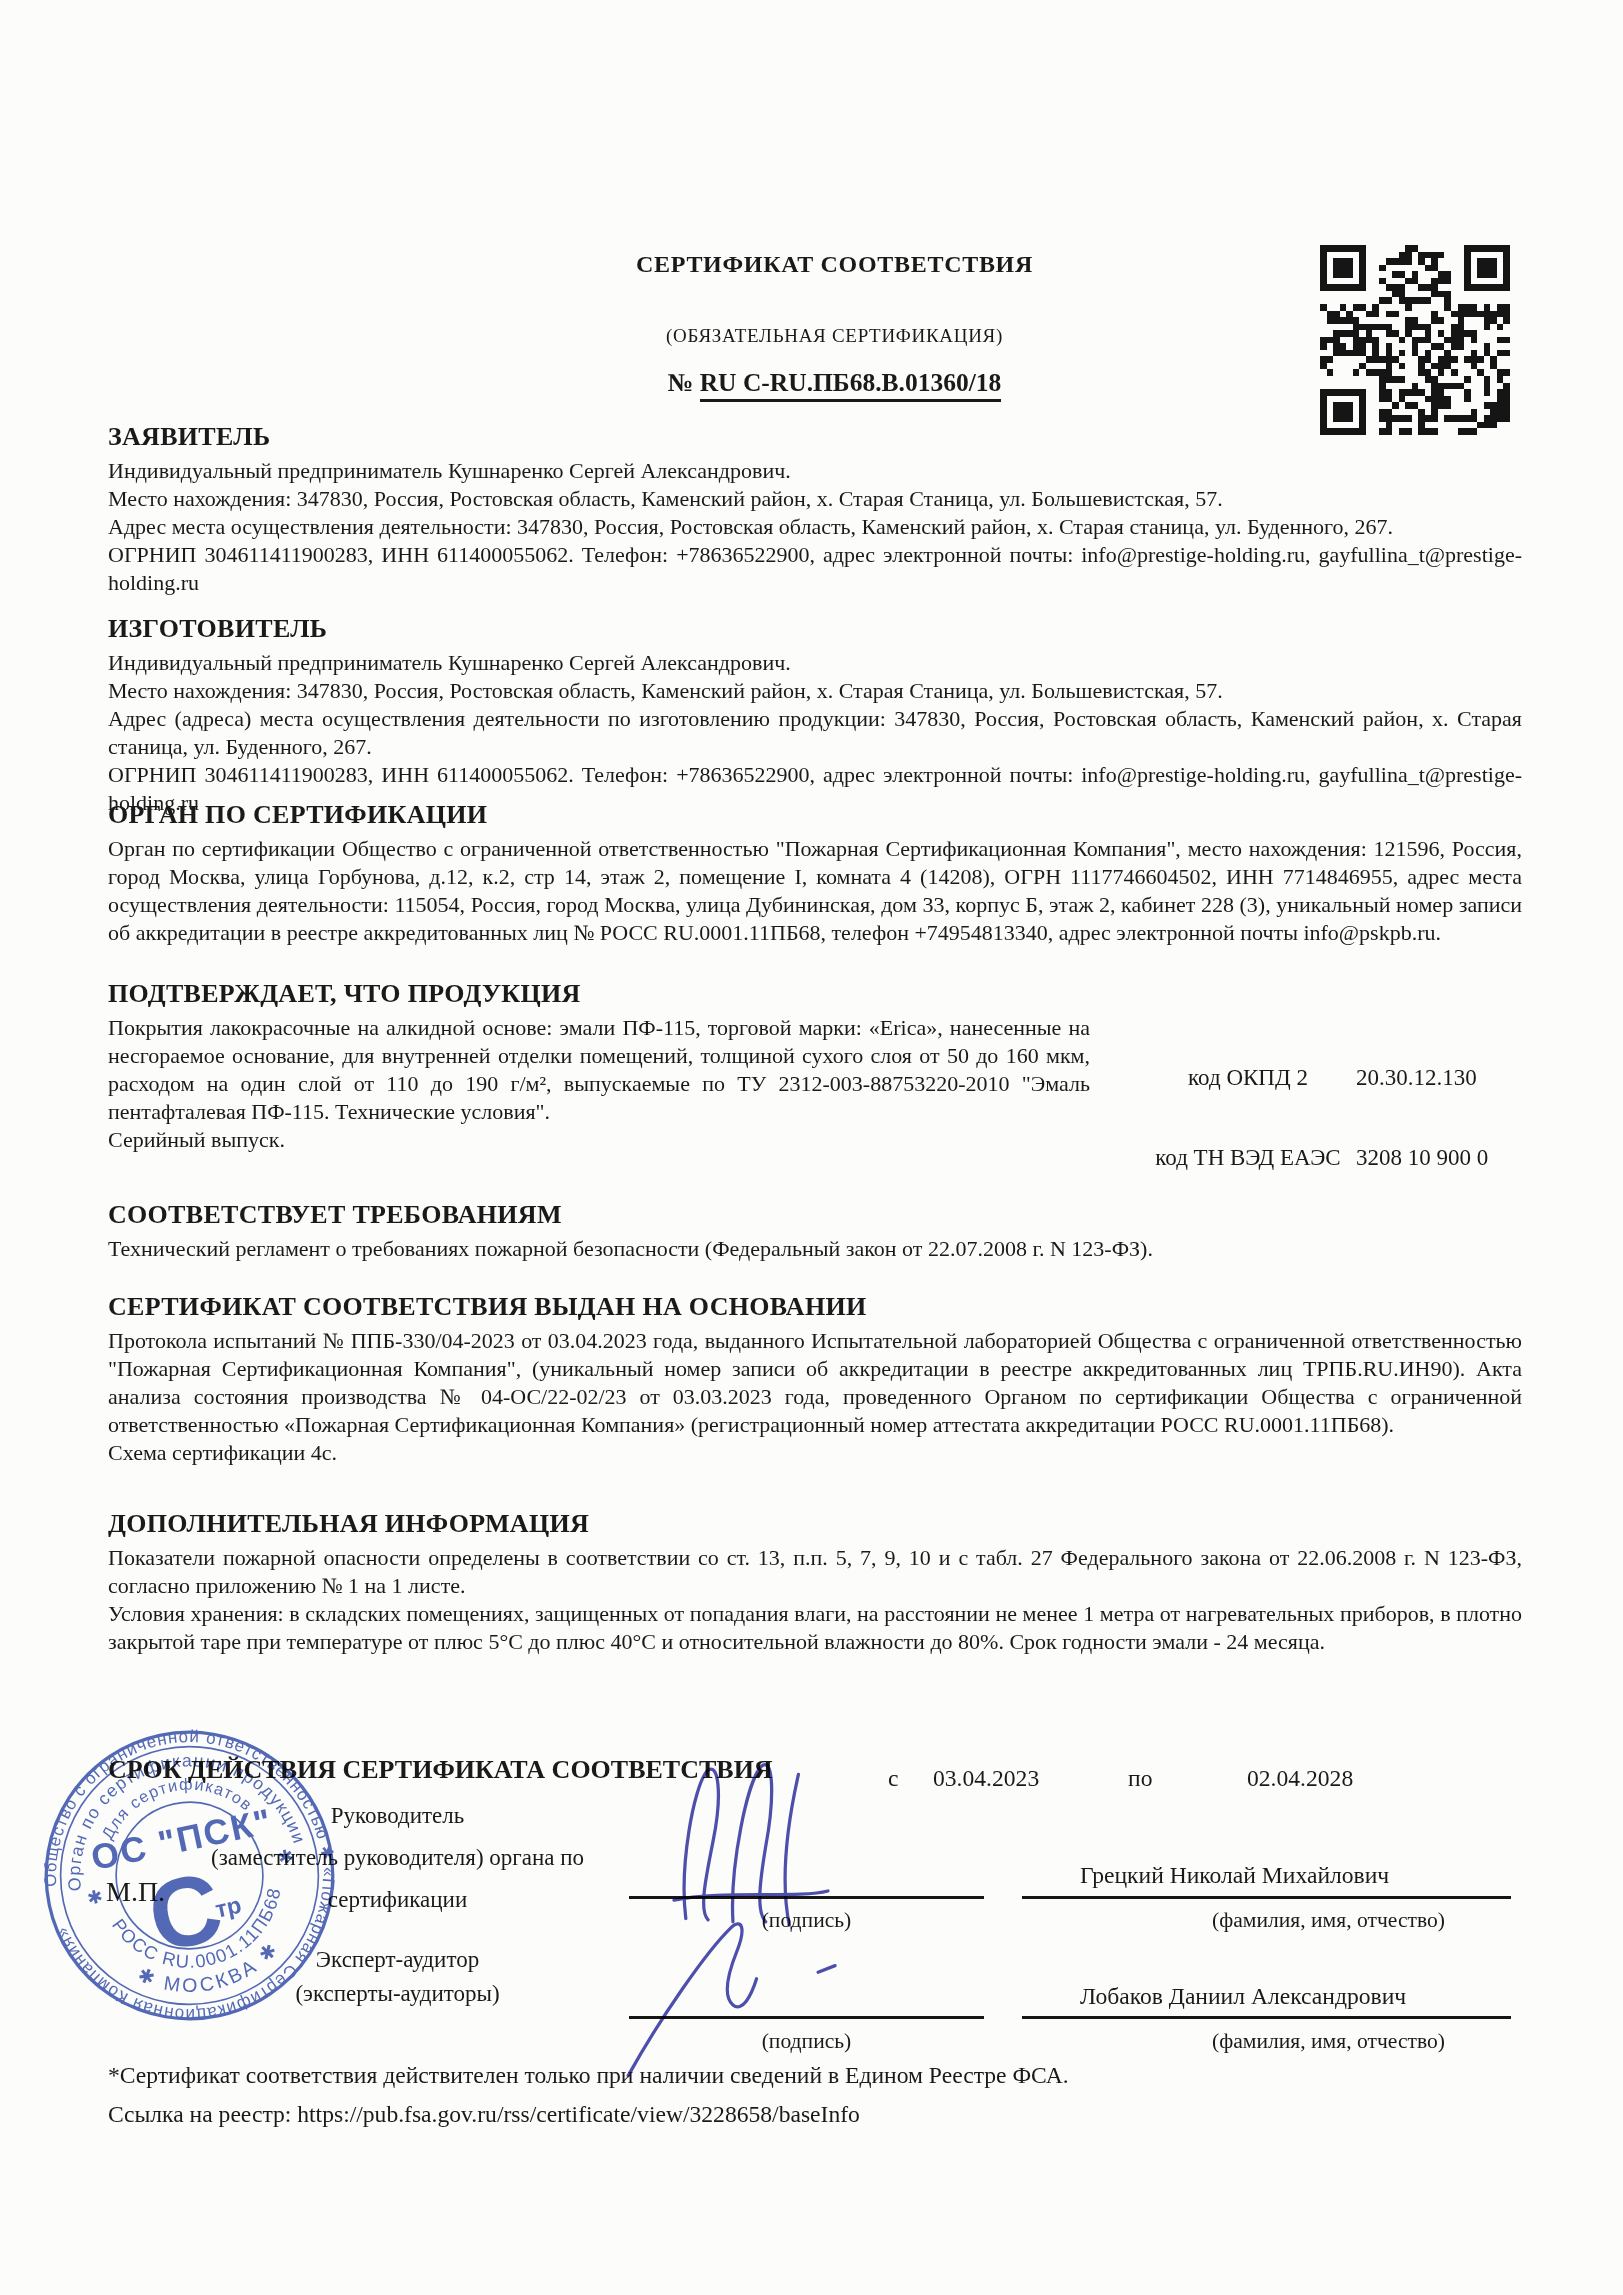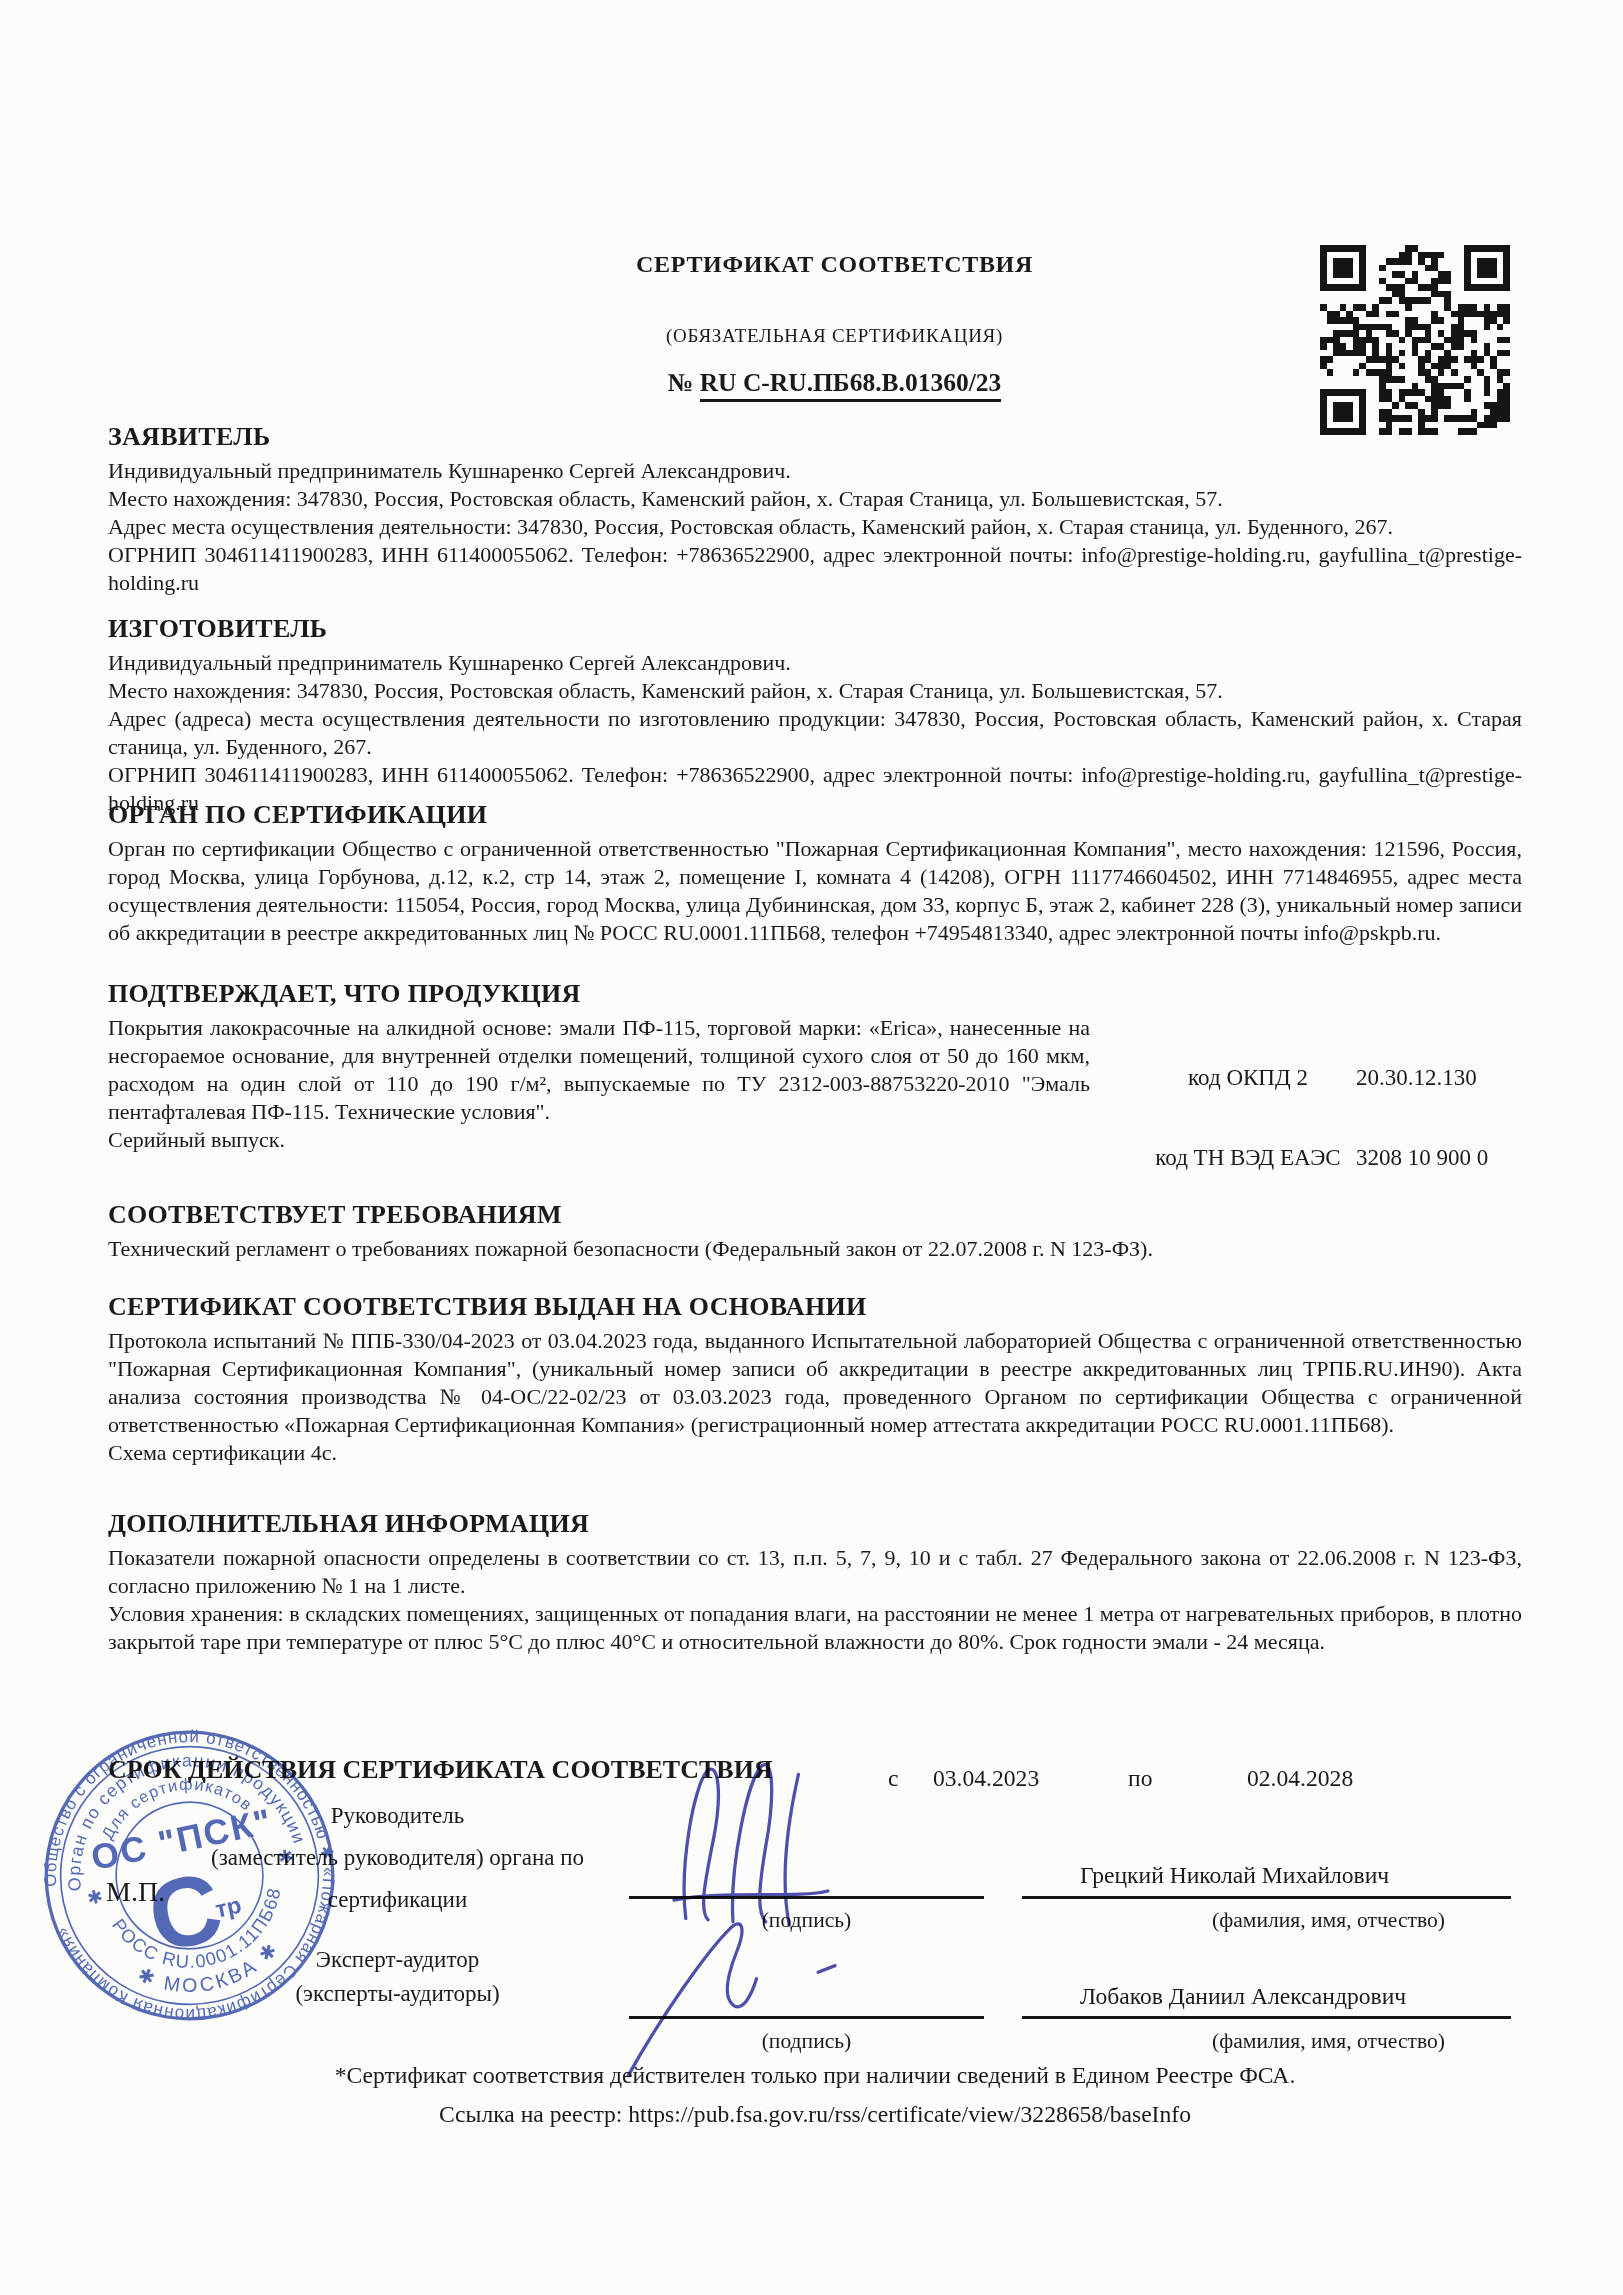--- a/index.html
+++ b/index.html
@@ -34,37 +34,37 @@
   .v-item{position:absolute;top:1765px;font-size:23.6px;}
   
   .role-block{position:absolute;left:201px;width:393px;text-align:center;font-size:23px;line-height:42px;}
   .role-block-2{position:absolute;left:201px;width:393px;text-align:center;font-size:23px;line-height:34px;}
   .mp-note{position:absolute;left:106px;top:1876px;font-size:28px;}
   .sig-rule{position:absolute;border-top:3.3px solid #161616;height:0;}
   .sig-caption{position:absolute;text-align:center;font-size:21.6px;}
   .sig-name{position:absolute;font-size:23.6px;}
   
   .footer-block{position:absolute;left:108px;top:2056px;width:1414px;font-size:23.6px;line-height:39px;}
-  .footer-block p{margin:0;text-align:center;}
+  .footer-block p{margin:0;}
   
   .stamp-box{position:absolute;left:41px;top:1727px;width:297px;height:297px;
     mix-blend-mode:multiply;opacity:0.88;}
   .sig-strokes{position:absolute;left:602px;top:1735px;width:275px;height:367px;
     mix-blend-mode:multiply;}
 </style>
 </head>
 <body>
 
 <div class="page">
 
   <div class="doc-title">СЕРТИФИКАТ СООТВЕТСТВИЯ</div>
   <div class="doc-subtitle">(ОБЯЗАТЕЛЬНАЯ СЕРТИФИКАЦИЯ)</div>
   <div class="doc-number">
     <span>№</span>
-    <span class="num-underline">RU C-RU.ПБ68.В.01360/23</span>
+    <span class="num-underline">RU C-RU.ПБ68.В.01360/18</span>
   </div>
 
   <div class="qr-box">
     <svg id="qr-svg" xmlns="http://www.w3.org/2000/svg" viewBox="0 0 290 290">
         <path d="M130 0h10v10h-10zM140 0h10v10h-10zM120 10h10v10h-10zM130 10h10v10h-10zM150 10h10v10h-10zM160 10h10v10h-10zM170 10h10v10h-10zM180 10h10v10h-10zM100 20h10v10h-10zM110 20h10v10h-10zM120 20h10v10h-10zM130 20h10v10h-10zM150 20h10v10h-10zM170 20h10v10h-10zM90 30h10v10h-10zM160 30h10v10h-10zM170 30h10v10h-10zM110 40h10v10h-10zM120 40h10v10h-10zM140 40h10v10h-10zM180 40h10v10h-10zM190 40h10v10h-10zM90 50h10v10h-10zM130 50h10v10h-10zM140 50h10v10h-10zM170 50h10v10h-10zM180 50h10v10h-10zM190 50h10v10h-10zM100 60h10v10h-10zM110 60h10v10h-10zM120 60h10v10h-10zM150 60h10v10h-10zM160 60h10v10h-10zM170 60h10v10h-10zM110 70h10v10h-10zM120 70h10v10h-10zM170 70h10v10h-10zM180 70h10v10h-10zM190 70h10v10h-10zM90 80h10v10h-10zM100 80h10v10h-10zM120 80h10v10h-10zM130 80h10v10h-10zM140 80h10v10h-10zM150 80h10v10h-10zM160 80h10v10h-10zM190 80h10v10h-10zM0 90h10v10h-10zM30 90h10v10h-10zM50 90h10v10h-10zM60 90h10v10h-10zM80 90h10v10h-10zM130 90h10v10h-10zM190 90h10v10h-10zM210 90h10v10h-10zM220 90h10v10h-10zM230 90h10v10h-10zM250 90h10v10h-10zM270 90h10v10h-10zM280 90h10v10h-10zM10 100h10v10h-10zM20 100h10v10h-10zM40 100h10v10h-10zM70 100h10v10h-10zM80 100h10v10h-10zM100 100h10v10h-10zM110 100h10v10h-10zM170 100h10v10h-10zM200 100h10v10h-10zM210 100h10v10h-10zM220 100h10v10h-10zM230 100h10v10h-10zM240 100h10v10h-10zM250 100h10v10h-10zM260 100h10v10h-10zM270 100h10v10h-10zM280 100h10v10h-10zM10 110h10v10h-10zM20 110h10v10h-10zM30 110h10v10h-10zM40 110h10v10h-10zM50 110h10v10h-10zM130 110h10v10h-10zM140 110h10v10h-10zM170 110h10v10h-10zM180 110h10v10h-10zM210 110h10v10h-10zM250 110h10v10h-10zM260 110h10v10h-10zM280 110h10v10h-10zM50 120h10v10h-10zM60 120h10v10h-10zM70 120h10v10h-10zM80 120h10v10h-10zM90 120h10v10h-10zM100 120h10v10h-10zM130 120h10v10h-10zM140 120h10v10h-10zM150 120h10v10h-10zM160 120h10v10h-10zM200 120h10v10h-10zM210 120h10v10h-10zM250 120h10v10h-10zM270 120h10v10h-10zM20 130h10v10h-10zM30 130h10v10h-10zM40 130h10v10h-10zM50 130h10v10h-10zM70 130h10v10h-10zM100 130h10v10h-10zM110 130h10v10h-10zM130 130h10v10h-10zM160 130h10v10h-10zM180 130h10v10h-10zM200 130h10v10h-10zM210 130h10v10h-10zM220 130h10v10h-10zM230 130h10v10h-10zM0 140h10v10h-10zM10 140h10v10h-10zM20 140h10v10h-10zM50 140h10v10h-10zM60 140h10v10h-10zM70 140h10v10h-10zM80 140h10v10h-10zM120 140h10v10h-10zM140 140h10v10h-10zM150 140h10v10h-10zM160 140h10v10h-10zM190 140h10v10h-10zM200 140h10v10h-10zM210 140h10v10h-10zM230 140h10v10h-10zM270 140h10v10h-10zM280 140h10v10h-10zM0 150h10v10h-10zM20 150h10v10h-10zM30 150h10v10h-10zM50 150h10v10h-10zM60 150h10v10h-10zM80 150h10v10h-10zM100 150h10v10h-10zM140 150h10v10h-10zM170 150h10v10h-10zM180 150h10v10h-10zM200 150h10v10h-10zM210 150h10v10h-10zM250 150h10v10h-10zM20 160h10v10h-10zM30 160h10v10h-10zM40 160h10v10h-10zM50 160h10v10h-10zM60 160h10v10h-10zM80 160h10v10h-10zM100 160h10v10h-10zM120 160h10v10h-10zM140 160h10v10h-10zM160 160h10v10h-10zM190 160h10v10h-10zM230 160h10v10h-10zM250 160h10v10h-10zM270 160h10v10h-10zM280 160h10v10h-10zM0 170h10v10h-10zM10 170h10v10h-10zM70 170h10v10h-10zM80 170h10v10h-10zM90 170h10v10h-10zM100 170h10v10h-10zM110 170h10v10h-10zM150 170h10v10h-10zM160 170h10v10h-10zM180 170h10v10h-10zM190 170h10v10h-10zM200 170h10v10h-10zM220 170h10v10h-10zM230 170h10v10h-10zM240 170h10v10h-10zM260 170h10v10h-10zM0 180h10v10h-10zM60 180h10v10h-10zM100 180h10v10h-10zM120 180h10v10h-10zM150 180h10v10h-10zM170 180h10v10h-10zM180 180h10v10h-10zM190 180h10v10h-10zM230 180h10v10h-10zM260 180h10v10h-10zM10 190h10v10h-10zM50 190h10v10h-10zM70 190h10v10h-10zM80 190h10v10h-10zM90 190h10v10h-10zM100 190h10v10h-10zM150 190h10v10h-10zM160 190h10v10h-10zM180 190h10v10h-10zM200 190h10v10h-10zM240 190h10v10h-10zM270 190h10v10h-10zM280 190h10v10h-10zM90 200h10v10h-10zM100 200h10v10h-10zM110 200h10v10h-10zM120 200h10v10h-10zM160 200h10v10h-10zM170 200h10v10h-10zM220 200h10v10h-10zM250 200h10v10h-10zM270 200h10v10h-10zM90 210h10v10h-10zM140 210h10v10h-10zM170 210h10v10h-10zM180 210h10v10h-10zM190 210h10v10h-10zM200 210h10v10h-10zM210 210h10v10h-10zM250 210h10v10h-10zM280 210h10v10h-10zM90 220h10v10h-10zM100 220h10v10h-10zM120 220h10v10h-10zM130 220h10v10h-10zM140 220h10v10h-10zM150 220h10v10h-10zM170 220h10v10h-10zM180 220h10v10h-10zM220 220h10v10h-10zM250 220h10v10h-10zM270 220h10v10h-10zM280 220h10v10h-10zM90 230h10v10h-10zM100 230h10v10h-10zM120 230h10v10h-10zM160 230h10v10h-10zM170 230h10v10h-10zM180 230h10v10h-10zM190 230h10v10h-10zM220 230h10v10h-10zM270 230h10v10h-10zM280 230h10v10h-10zM110 240h10v10h-10zM130 240h10v10h-10zM140 240h10v10h-10zM170 240h10v10h-10zM180 240h10v10h-10zM190 240h10v10h-10zM250 240h10v10h-10zM260 240h10v10h-10zM270 240h10v10h-10zM280 240h10v10h-10zM90 250h10v10h-10zM100 250h10v10h-10zM150 250h10v10h-10zM170 250h10v10h-10zM230 250h10v10h-10zM260 250h10v10h-10zM270 250h10v10h-10zM280 250h10v10h-10zM90 260h10v10h-10zM100 260h10v10h-10zM110 260h10v10h-10zM120 260h10v10h-10zM130 260h10v10h-10zM150 260h10v10h-10zM160 260h10v10h-10zM170 260h10v10h-10zM190 260h10v10h-10zM200 260h10v10h-10zM210 260h10v10h-10zM220 260h10v10h-10zM230 260h10v10h-10zM250 260h10v10h-10zM260 260h10v10h-10zM270 260h10v10h-10zM280 260h10v10h-10zM100 270h10v10h-10zM150 270h10v10h-10zM240 270h10v10h-10zM250 270h10v10h-10zM260 270h10v10h-10zM90 280h10v10h-10zM100 280h10v10h-10zM120 280h10v10h-10zM130 280h10v10h-10zM150 280h10v10h-10zM160 280h10v10h-10zM170 280h10v10h-10zM210 280h10v10h-10zM220 280h10v10h-10zM230 280h10v10h-10zM0 0h70v70h-70zM10 10h50v50h-50zM20 20h30v30h-30zM220 0h70v70h-70zM230 10h50v50h-50zM240 20h30v30h-30zM0 220h70v70h-70zM10 230h50v50h-50zM20 240h30v30h-30z" fill="#151515" fill-rule="evenodd"></path>
       </svg>
   </div>
 
   <section class="sec" style="top:422px">
     <h2>ЗАЯВИТЕЛЬ</h2>

